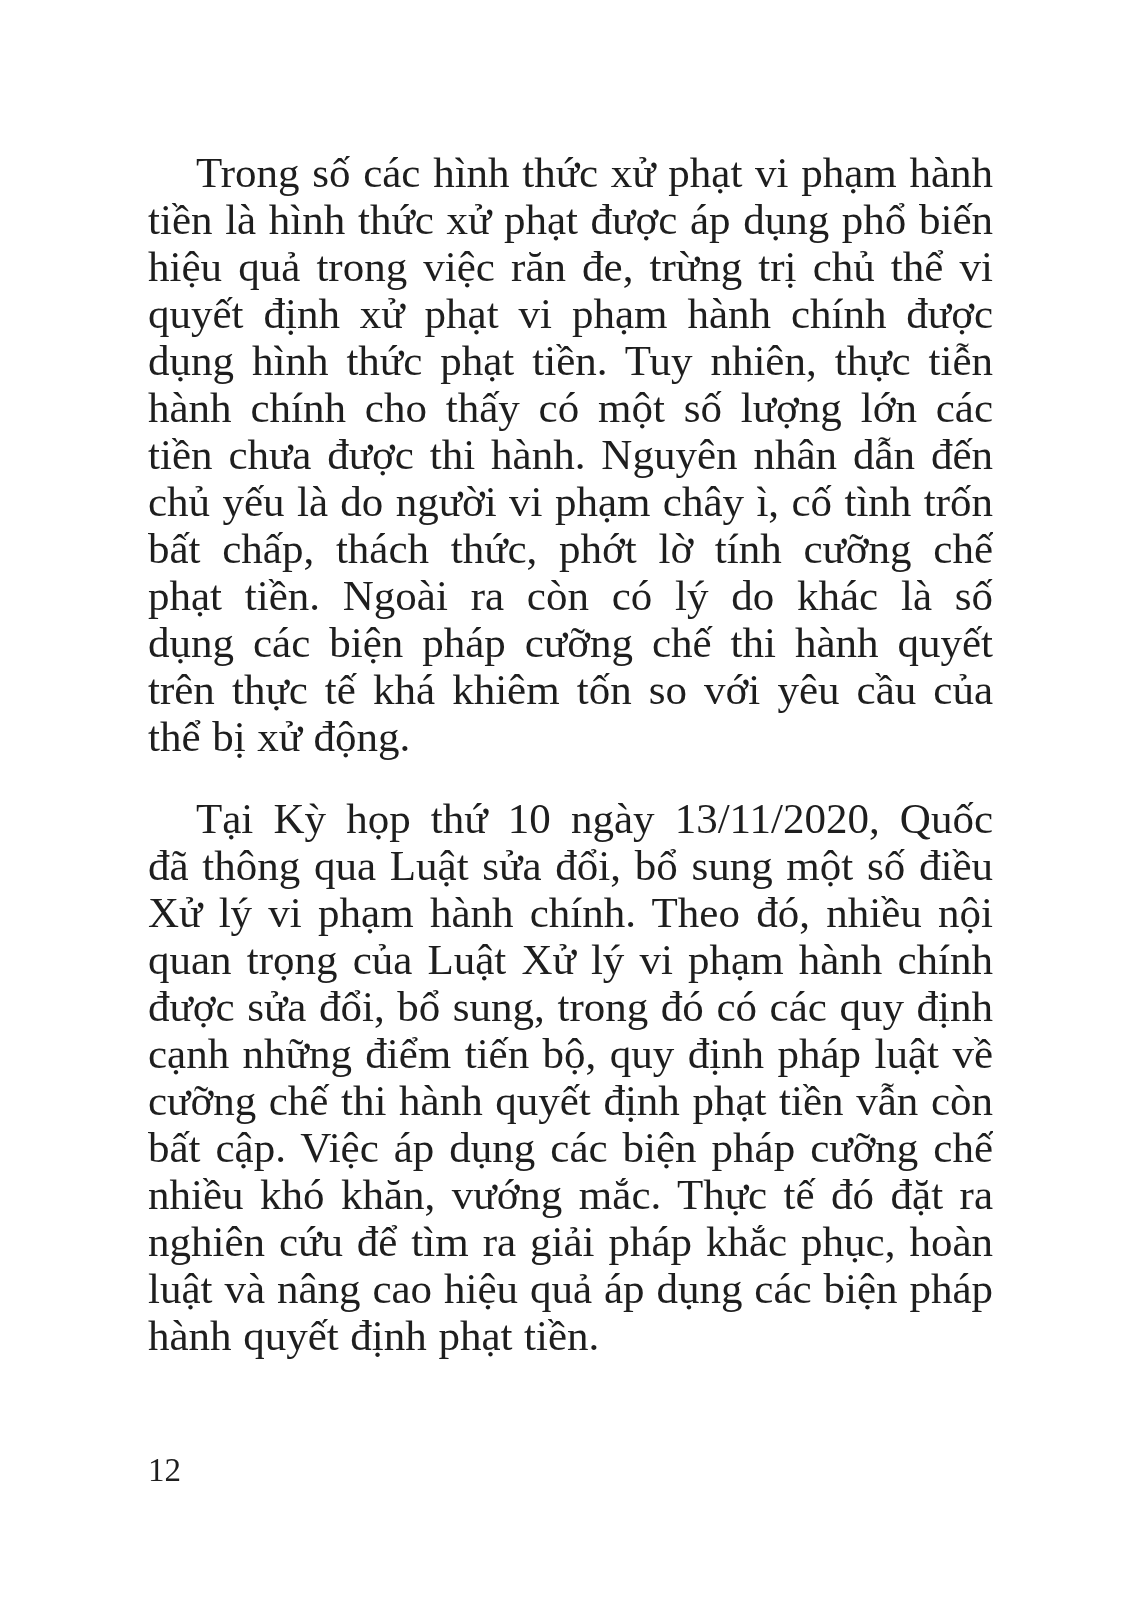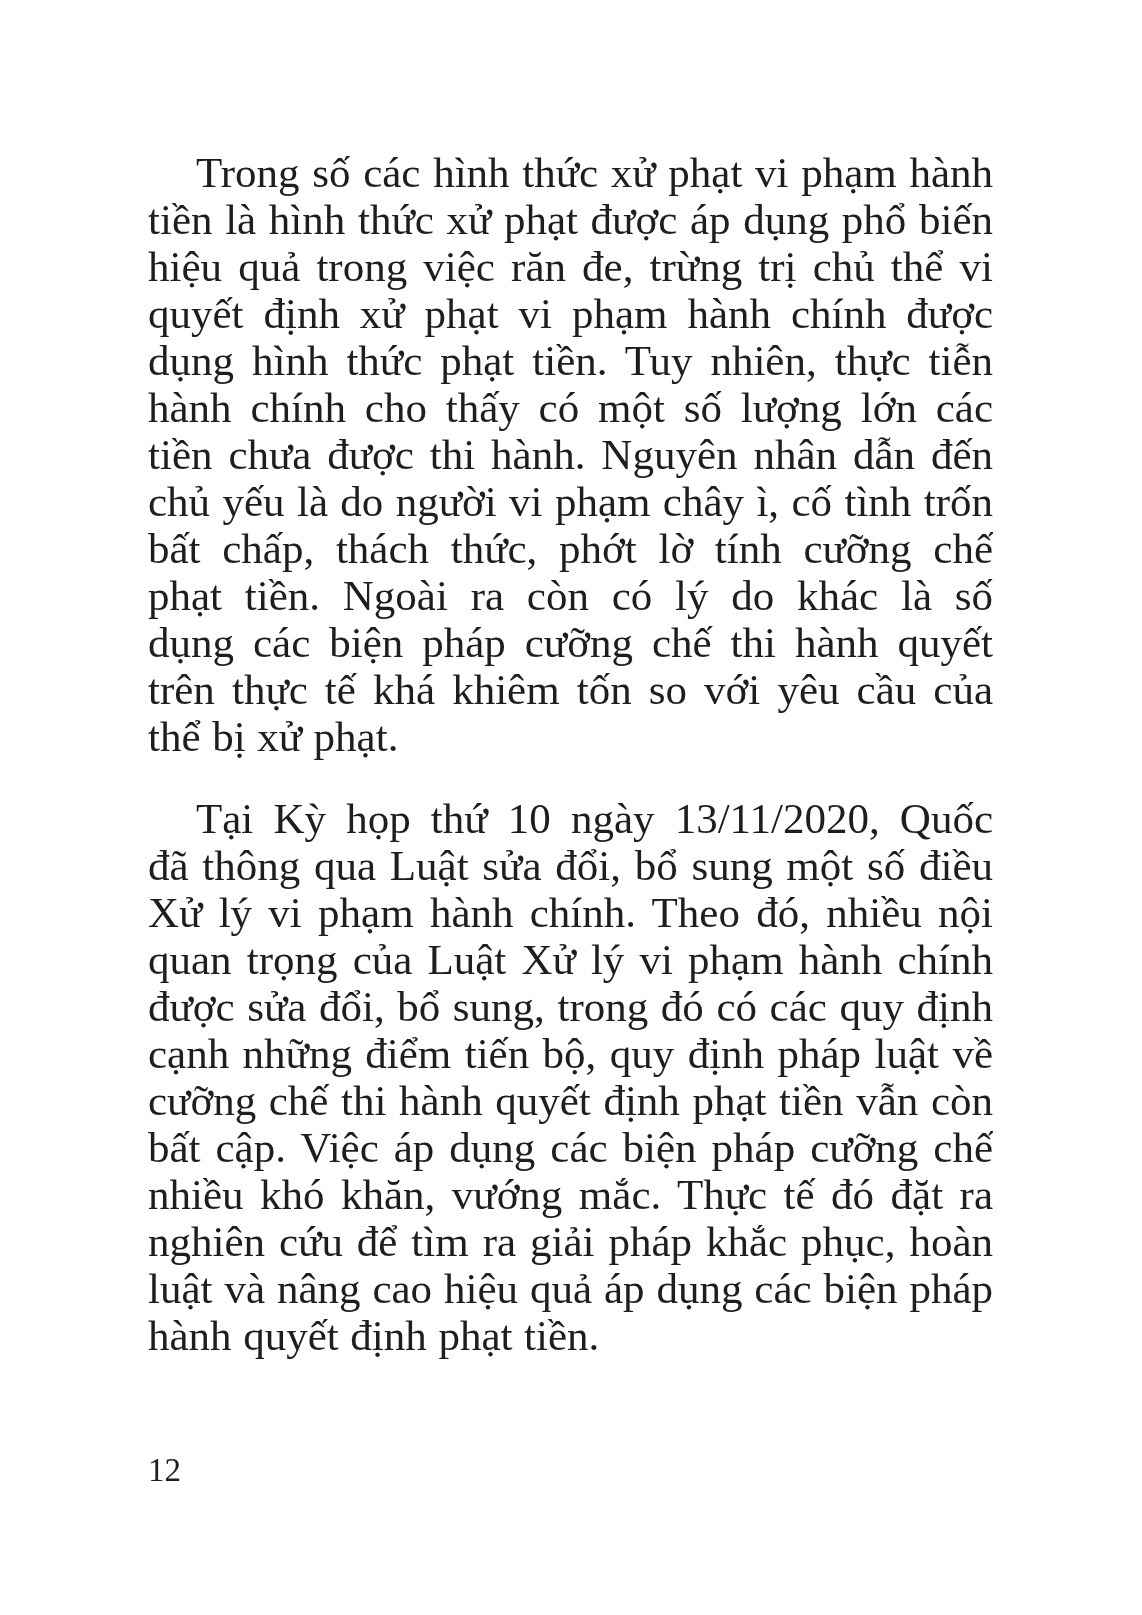--- a/index.html
+++ b/index.html
@@ -67,21 +67,21 @@
         <div class="line">hiệu quả trong việc răn đe, trừng trị chủ thể vi phạm. Đa số các</div>
         <div class="line">quyết định xử phạt vi phạm hành chính được ban hành là áp</div>
         <div class="line">dụng hình thức phạt tiền. Tuy nhiên, thực tiễn xử phạt vi phạm</div>
         <div class="line">hành chính cho thấy có một số lượng lớn các trốn định phạt</div>
         <div class="line">tiền chưa được thi hành. Nguyên nhân dẫn đến hiện tượng này</div>
         <div class="line">chủ yếu là do người vi phạm chây ì, cố tình trốn tránh hoặc</div>
         <div class="line">bất chấp, thách thức, phớt lờ tính cưỡng chế trong quyết định</div>
         <div class="line">phạt tiền. Ngoài ra còn có lý do khác là số lượng vụ việc bị áp</div>
         <div class="line">dụng các biện pháp cưỡng chế thi hành quyết định phạt tiền</div>
         <div class="line">trên thực tế khá khiêm tốn so với yêu cầu của hoạt động quản</div>
-        <div class="line last">thể bị xử phạt.</div>
+        <div class="line last">thể bị xử động.</div>
       </div>
       <div class="paragraph">
         <div class="line first">Tại Kỳ họp thứ 10 ngày 13/11/2020, Quốc hội khóa XIV</div>
         <div class="line">đã thông qua Luật sửa đổi, bổ sung một số điều của Luật</div>
         <div class="line">Xử lý vi phạm hành chính. Theo đó, nhiều nội dung cơ bản,</div>
         <div class="line">quan trọng của Luật Xử lý vi phạm hành chính năm 2017 đã</div>
         <div class="line">được sửa đổi, bổ sung, trong đó có các quy định liên quan đến</div>
         <div class="line">cạnh những điểm tiến bộ, quy định pháp luật về các biện pháp</div>
         <div class="line">cưỡng chế thi hành quyết định phạt tiền vẫn còn nhiều hạn chế,</div>
         <div class="line">bất cập. Việc áp dụng các biện pháp cưỡng chế này cũng còn</div>

